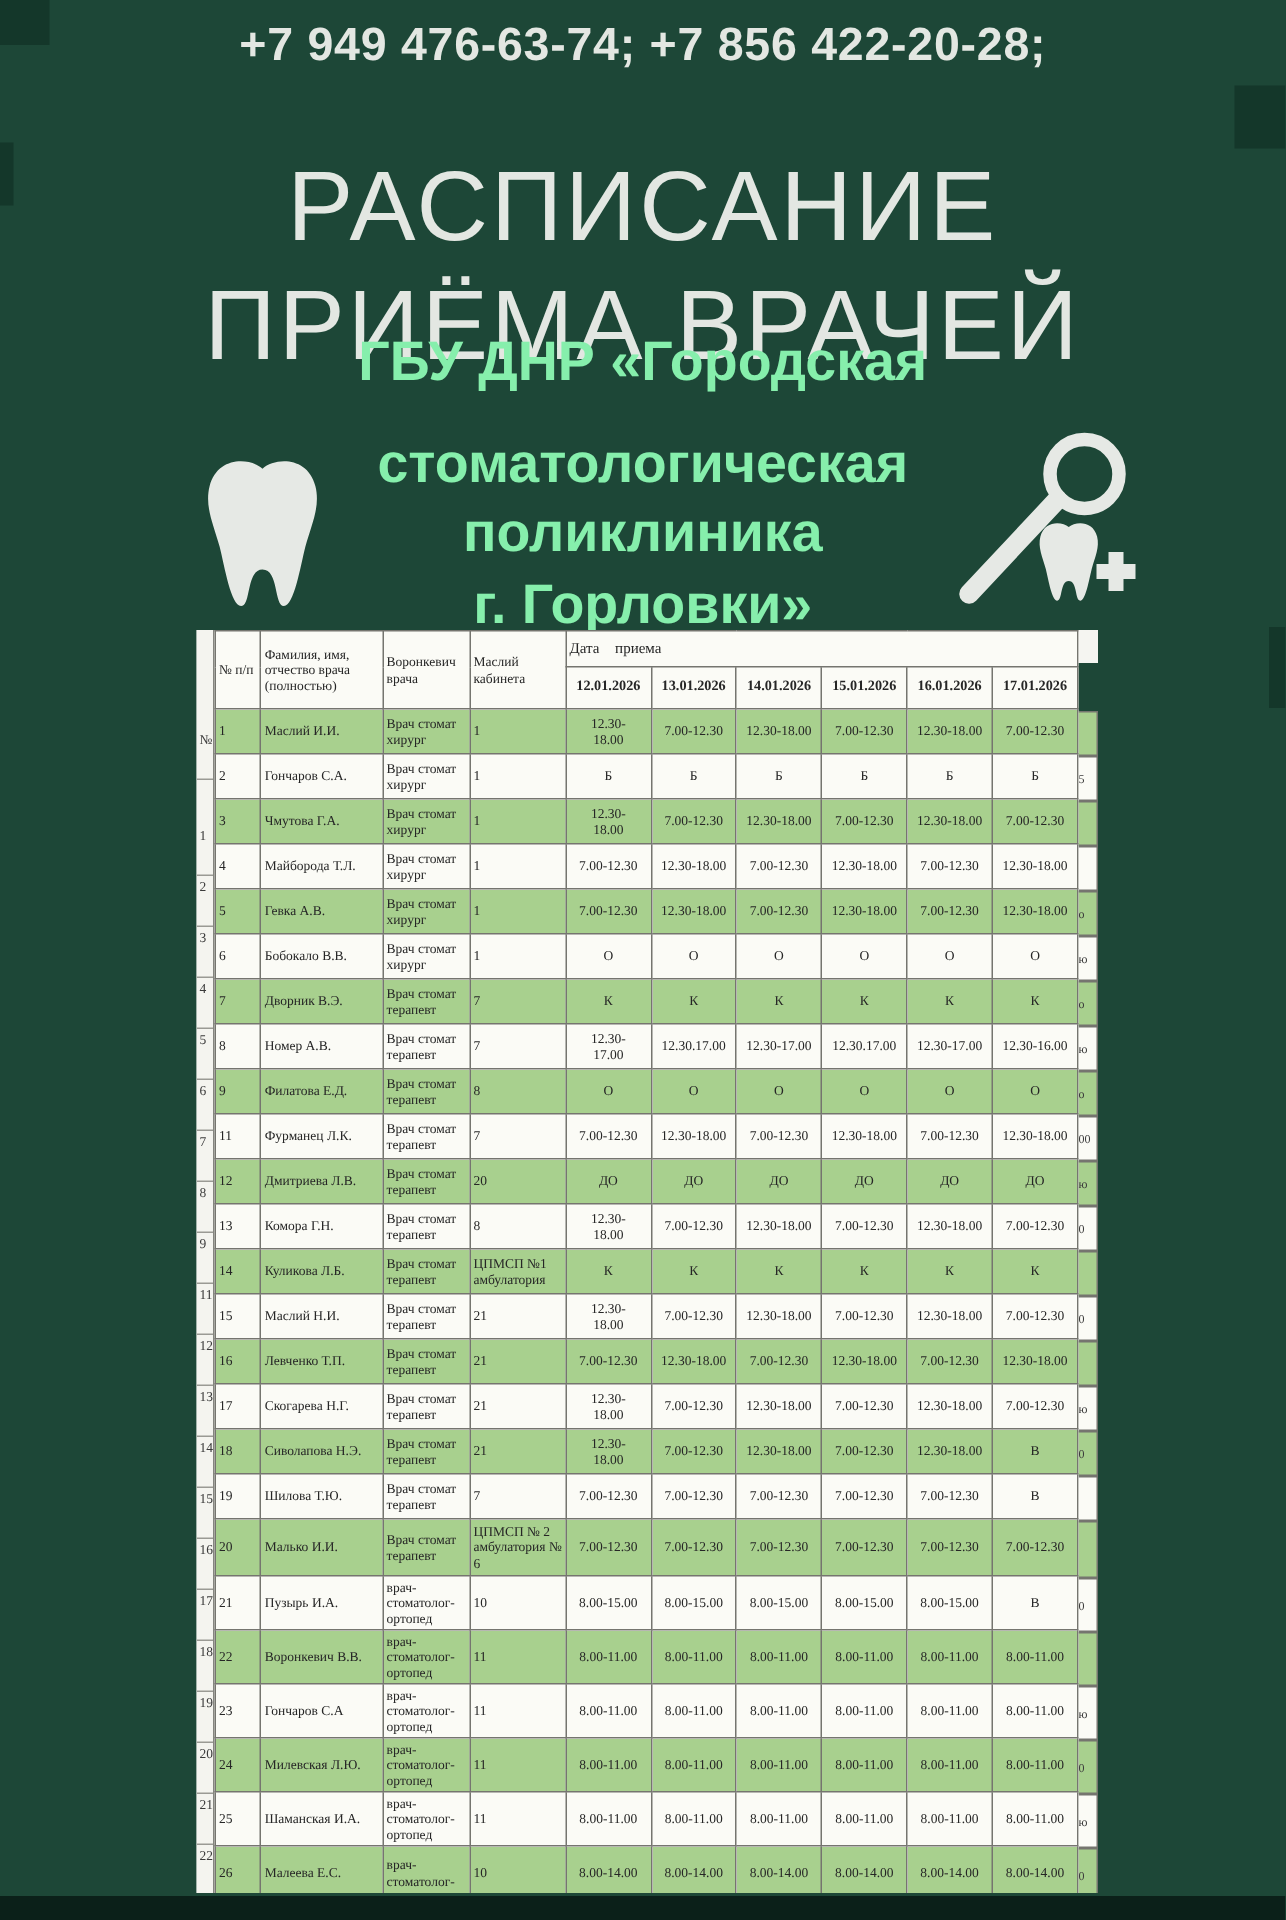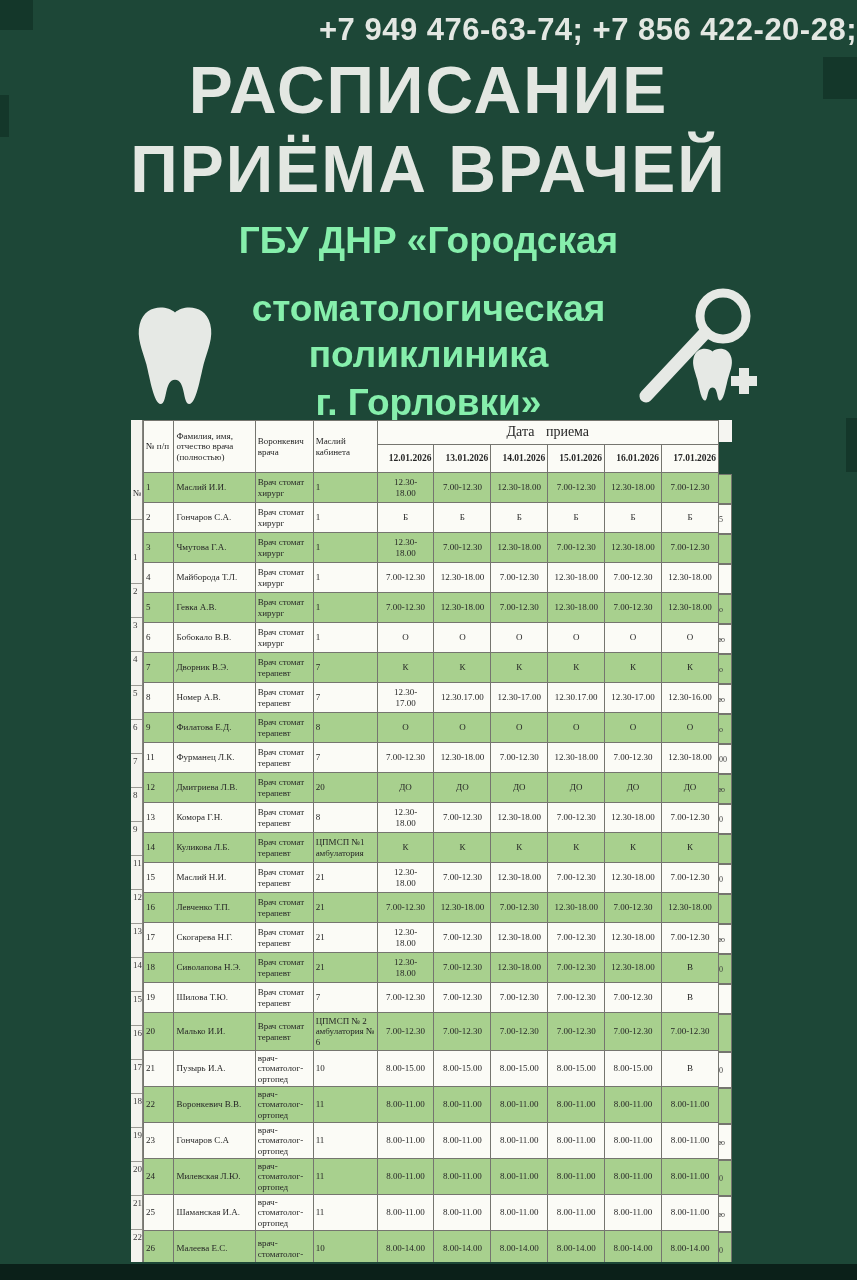--- a/index.html
+++ b/index.html
@@ -5,26 +5,26 @@
   html,body{margin:0;padding:0;}
   body{
     width:857px;height:1280px;
     background:#1d4737;
     font-family:"Liberation Sans",sans-serif;
     position:relative;overflow:hidden;
   }
   .abs{position:absolute;}
   
   .phones{
-    top:12px;left:0;width:100%;text-align:right;
+    top:12px;left:0;width:100%;text-align:center;
     color:#e3e7e2;font-size:31px;font-weight:bold;letter-spacing:.5px;
   }
   .title-big{
     left:0;width:100%;text-align:center;color:#e3e7e2;
-    font-size:66px;font-weight:bold;letter-spacing:2px;line-height:1;
+    font-size:66px;font-weight:normal;letter-spacing:2px;line-height:1;margin-top:47px;
   }
   .t1{top:57px;}
   .t2{top:136px;}
   .org{
     left:0;width:100%;text-align:center;color:#86efac;
     font-size:37px;font-weight:bold;line-height:1;
   }
   .o1{top:222px;}.o2{top:290px;}.o3{top:336px;}.o4{top:384px;}
   .icon-svg{position:absolute;}
   
@@ -53,22 +53,22 @@
   .tbl th,.tbl td{
     border:1px solid #75756f;
     font-family:"Liberation Serif",serif;
     font-weight:normal;
     font-size:9px;color:#262626;
     padding:0 2px;overflow:hidden;vertical-align:middle;
     box-sizing:border-box;line-height:1.15;
   }
   .tbl thead tr.h1{height:24px;}
   .tbl thead tr.h2{height:28px;}
-  .tbl th.grp{font-size:14px;word-spacing:8px;text-align:center;}
-  .tbl th.date{font-weight:bold;font-size:9.5px;text-align:right;}
+  .tbl th.grp{font-size:10px;word-spacing:8px;text-align:left;}
+  .tbl th.date{font-weight:bold;font-size:9.5px;text-align:center;}
   .tbl th.colh{text-align:left;vertical-align:middle;}
   .tbl tbody tr{height:30px;}
   .tbl tbody tr.tall{height:36px;}
   .tbl tbody tr[data-num="20"]{height:38px;}
   .tbl tbody tr[data-num="20"] td{border-top:1px dashed #8d8d85;}
   .tbl tbody tr.hl td{background:#a8d08e;}
   .c-num{text-align:left;}
   .c-time{text-align:center;white-space:pre-line;}
   .right-strip{flex:none;width:13px;display:flex;flex-direction:column;overflow:hidden;}
   .r-head1{height:22px;background:#f5f5f1;flex:none;}

